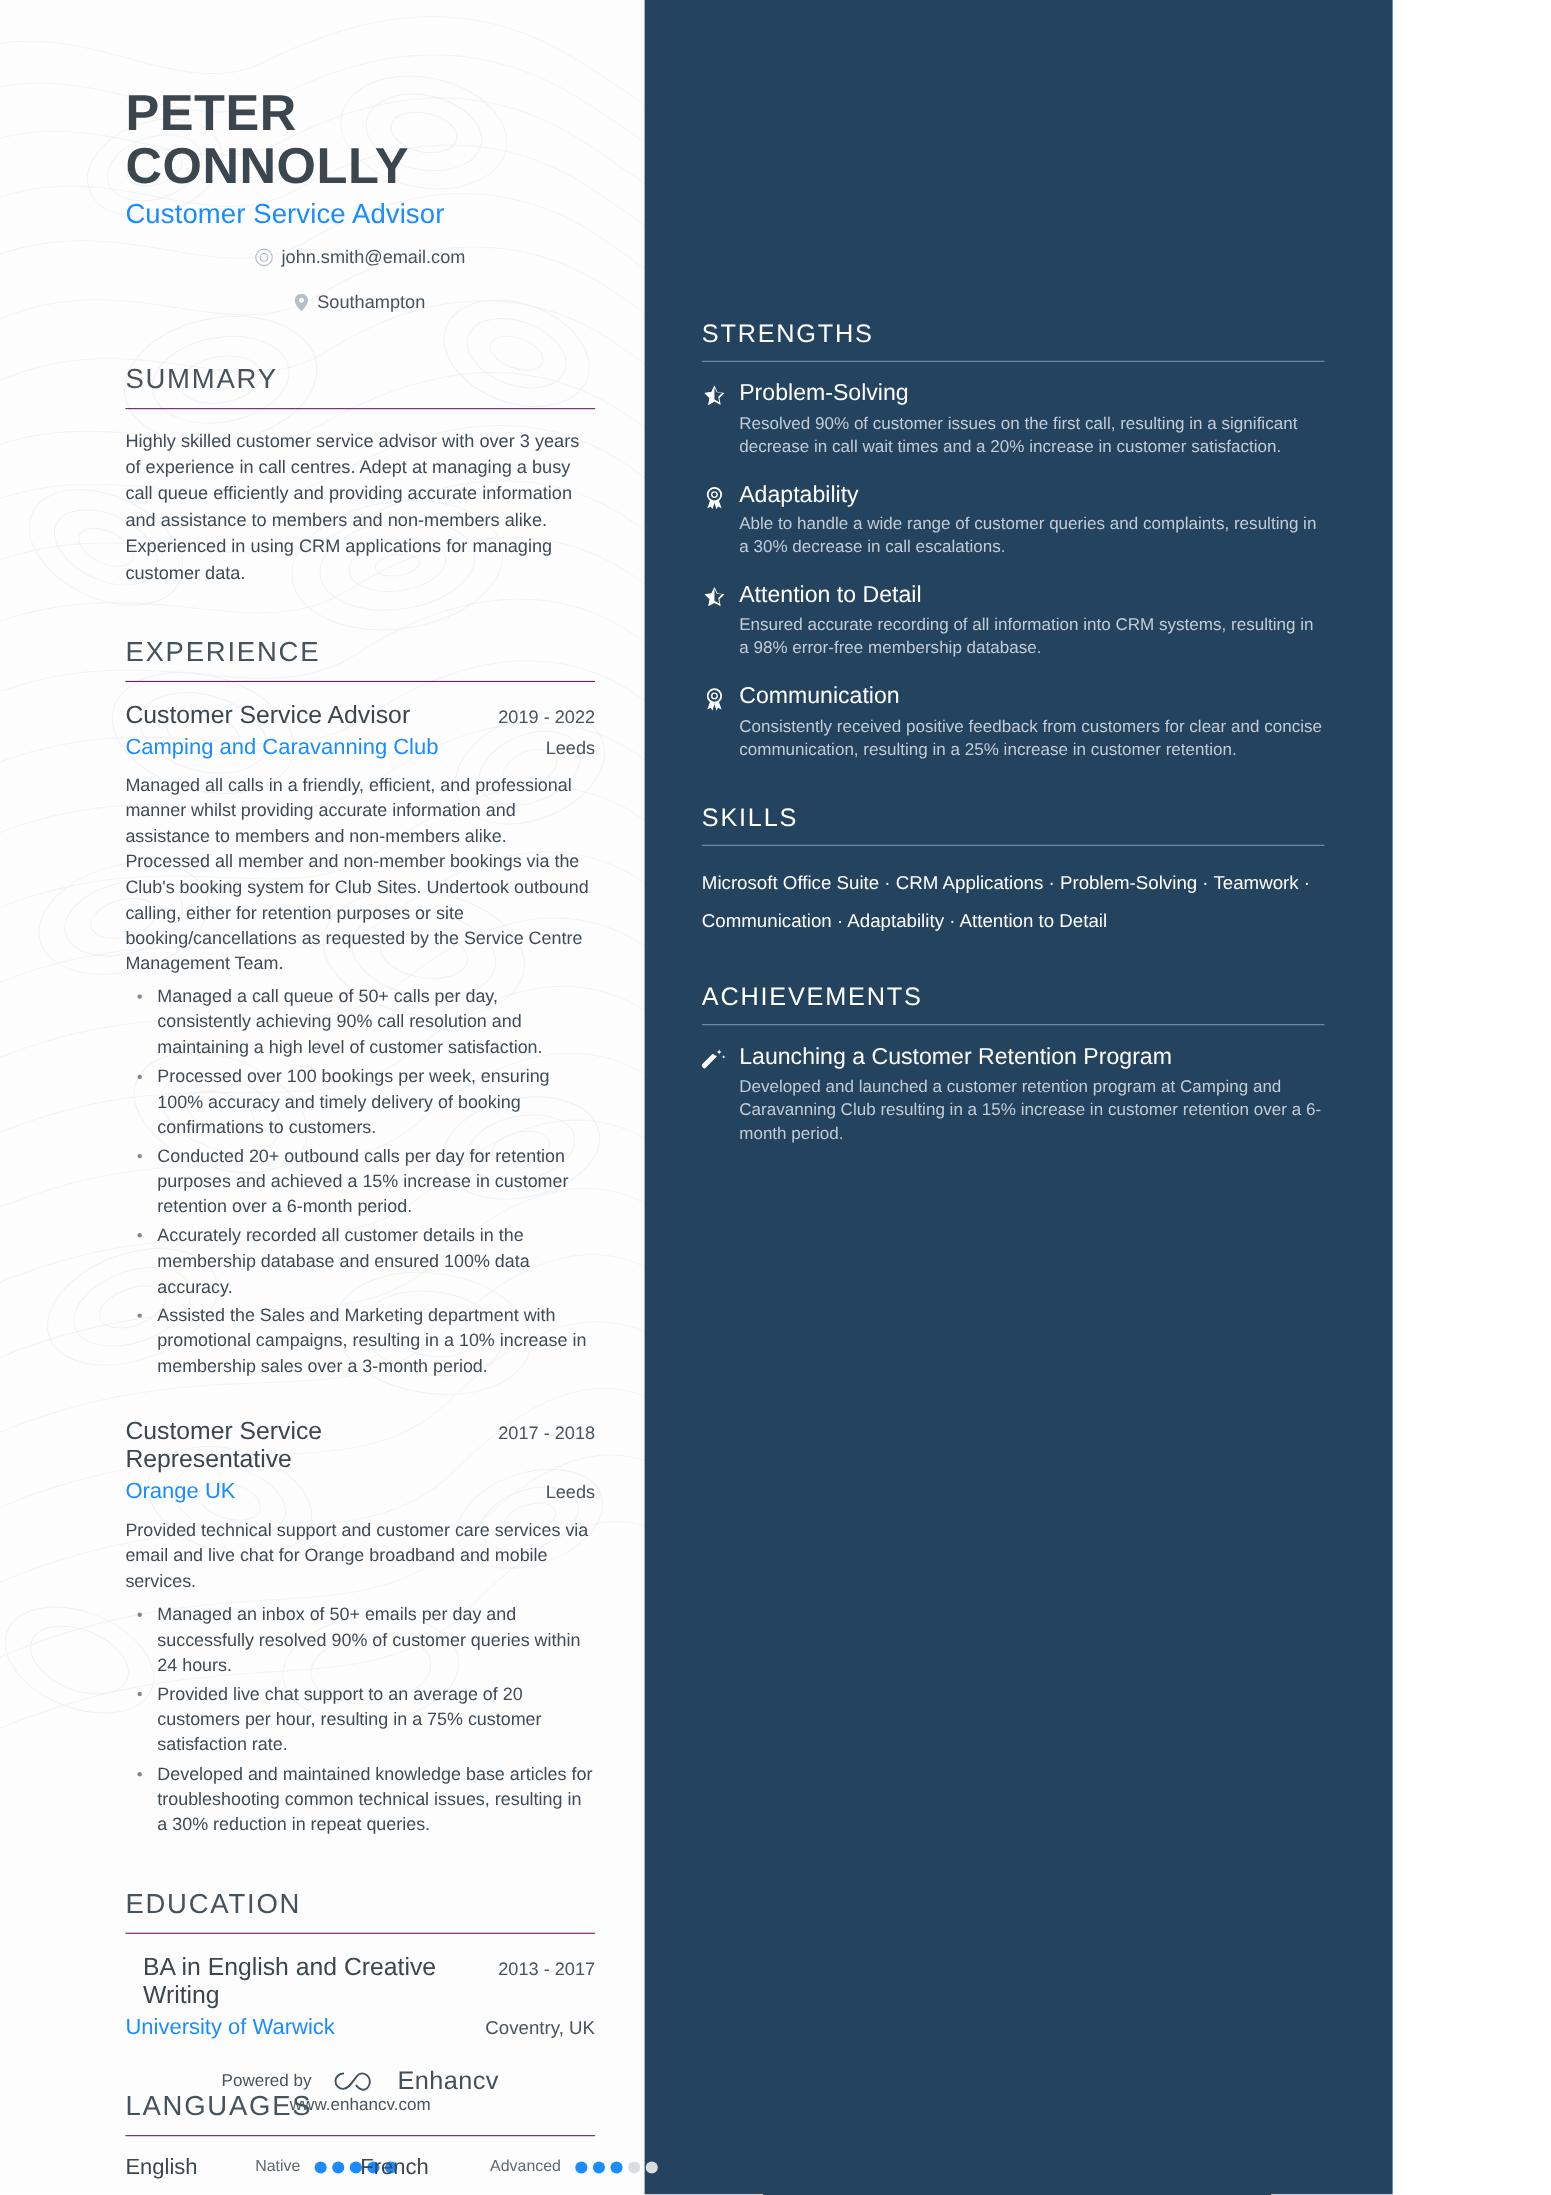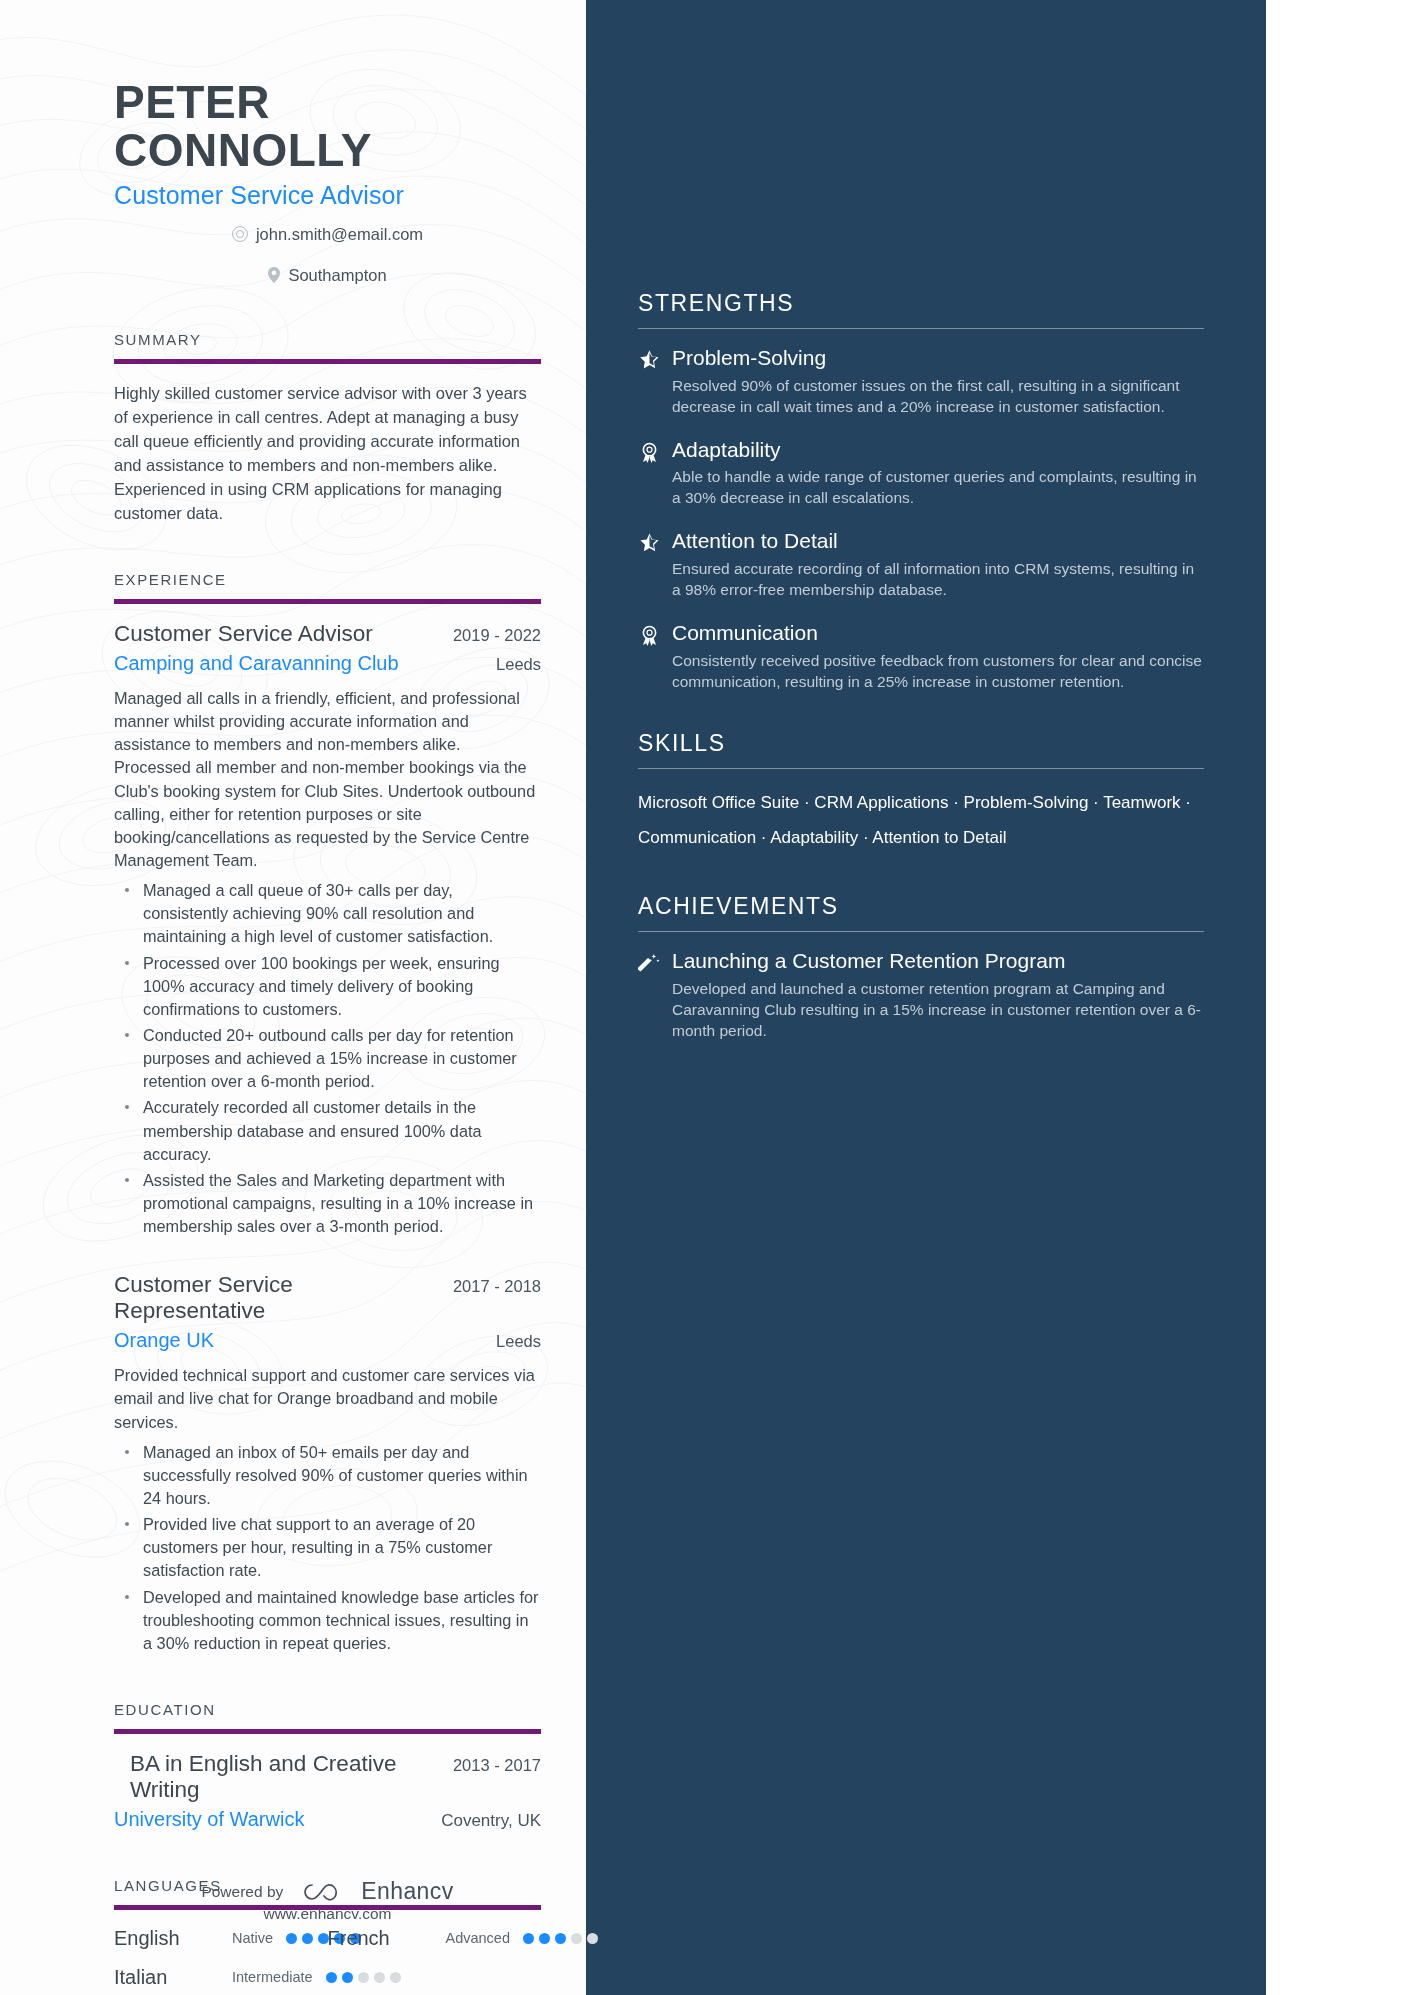--- a/index.html
+++ b/index.html
@@ -28,23 +28,23 @@
   }
   .role { font-size:25px; color:#1a8cff; font-weight:400; margin-bottom:15px; letter-spacing:.1px;}
   .contact { display:flex; align-items:center; gap:22px; font-size:16.5px; color:#46525c;flex-direction:column; }
   .contact .ci { display:flex; align-items:center; gap:8px; }
   .ico-at { width:16px; height:16px; border:1.6px solid #b3bcc4; border-radius:50%; position:relative; flex:none;}
   .ico-at:after { content:""; position:absolute; width:6px; height:6px; border:1.5px solid #b3bcc4; border-radius:50%; left:3px; top:3px;}
   .ico-pin { width:12px; height:16px; flex:none; }
 
   .sec { margin-top:46px; }
   .sec-h {
-    font-size:15px; color:#46525c; letter-spacing:1.6px; font-weight:400;
+    font-size:25px; color:#46525c; letter-spacing:1.6px; font-weight:400;
     padding-bottom:11px; margin-bottom:17px;
-    border-bottom:5px solid #701a75;
+    border-bottom:1px solid #701a75;
     margin-top:12px;
   }
   .para { font-size:16.5px; line-height:1.46; color:#3e4a55; }
 
   .job { margin-bottom:8px; }
   .job-row { display:flex; justify-content:space-between; align-items:baseline; }
   .job-title { font-size:22.5px; color:#3b464f; font-weight:400; }
   .job-date { font-size:16.5px; color:#48545e; white-space:nowrap; padding-left:14px;}
   .job-row2 { display:flex; justify-content:space-between; align-items:baseline; margin-top:5px; margin-bottom:12px;}
   .job-comp { font-size:20px; color:#1a8cff; }
@@ -225,21 +225,21 @@
           <div class="job-row">
             <span class="job-title">Customer Service Advisor</span>
             <span class="job-date">2019 - 2022</span>
           </div>
           <div class="job-row2">
             <span class="job-comp">Camping and Caravanning Club</span>
             <span class="job-loc">Leeds</span>
           </div>
           <div class="job-desc">Managed all calls in a friendly, efficient, and professional manner whilst providing accurate information and assistance to members and non-members alike. Processed all member and non-member bookings via the Club's booking system for Club Sites. Undertook outbound calling, either for retention purposes or site booking/cancellations as requested by the Service Centre Management Team.</div>
           <ul class="bl">
-            <li>Managed a call queue of 30+ calls per day, consistently achieving 90% call resolution and maintaining a high level of customer satisfaction.</li>
+            <li>Managed a call queue of 50+ calls per day, consistently achieving 90% call resolution and maintaining a high level of customer satisfaction.</li>
             <li>Processed over 100 bookings per week, ensuring 100% accuracy and timely delivery of booking confirmations to customers.</li>
             <li>Conducted 20+ outbound calls per day for retention purposes and achieved a 15% increase in customer retention over a 6-month period.</li>
             <li>Accurately recorded all customer details in the membership database and ensured 100% data accuracy.</li>
             <li>Assisted the Sales and Marketing department with promotional campaigns, resulting in a 10% increase in membership sales over a 3-month period.</li>
           </ul>
         </div>
 
         <div class="job job2">
           <div class="job-row">
             <span class="job-title">Customer Service Representative</span>

